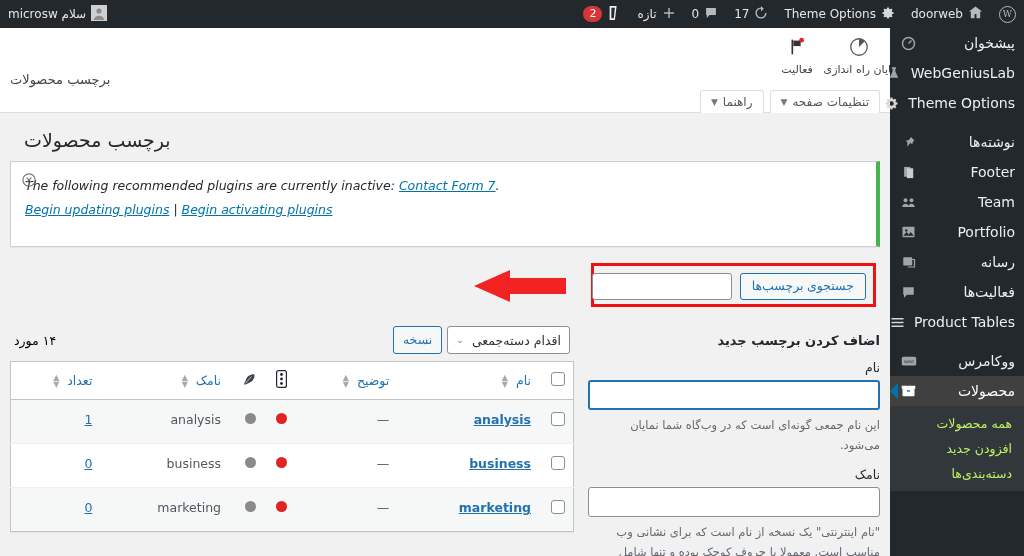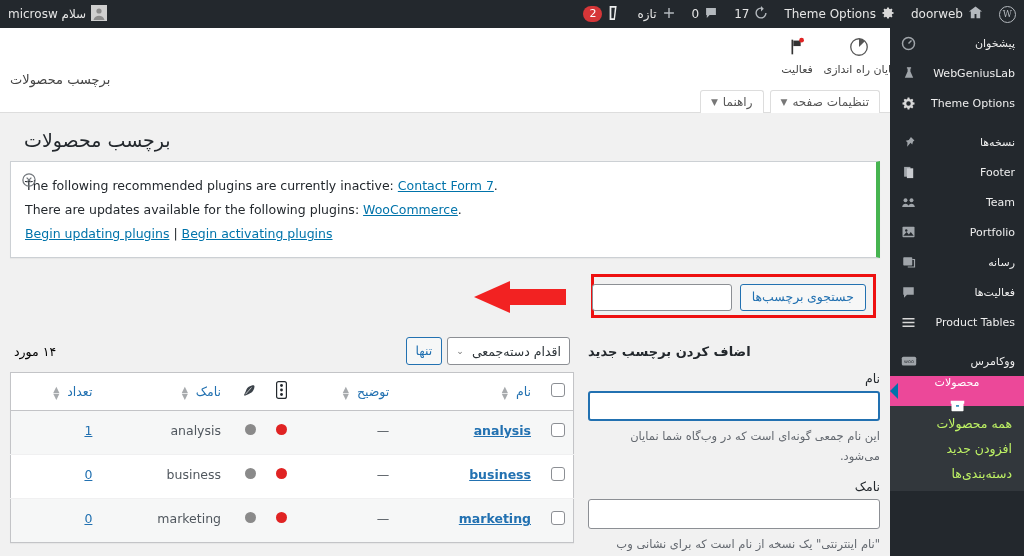--- a/index.html
+++ b/index.html
@@ -46,22 +46,22 @@
   #sidebar {
     position: absolute; top: 28px; right: 0; width: 134px; bottom: 0;
     background: #23282d; color: #eee; font-size: 12.5px; z-index: 40;
   }
   .menu-item {
     display: flex; align-items: center; justify-content: flex-start;
     gap: 7px; padding: 0 9px; height: 30px; color: #eee; position: relative;
     white-space: nowrap;
   }
   .menu-item .m-ico { width: 19px; display: flex; justify-content: center; align-items: center; flex: 0 0 19px; }
-  .menu-item .m-lbl { flex: 1; text-align: right; font-size: 11px; }
-  .menu-item.active { background: #ec4899; color: #fff; flex-direction: column; }
+  .menu-item .m-lbl { flex: 1; text-align: right; font-size: 14px; }
+  .menu-item.active { background: #404040; color: #fff; }
   .menu-item.active::after {
     content: ""; position: absolute; left: -8px; top: 50%;
     transform: translateY(-50%);
     border: 8px solid transparent; border-right-color: #0073aa;
   }
   .menu-sep { height: 9px; }
   .submenu { background: #32373c; padding: 5px 0; }
   .submenu .sub-item {
     display: block; padding: 5px 12px 5px 9px; color: #bef264;
     font-size: 12.5px; text-align: right; white-space: nowrap;
@@ -109,20 +109,21 @@
     font-size: 19px; font-weight: normal; color: #23282d;
     text-align: left; padding: 16px 0 10px 14px; letter-spacing: 0;
   }
 
   .notice {
     position: relative; background: #fff; border: 1px solid #ccd0d4;
     border-right: 4px solid #46b450;
     padding: 12px 6px 12px 14px; margin: 0 0 14px 0;
     box-shadow: 0 1px 1px rgba(0,0,0,.04);
     min-height: 86px;
+    font-style: italic;
   }
   .notice p {
     text-align: left; font-size: 12.5px; color: #23282d;
     line-height: 1.9; direction: ltr;
   }
   .notice a { color: #0073aa; text-decoration: underline; }
   .notice-dismiss {
     position: absolute; top: 10px; left: 10px; width: 16px; height: 16px;
     border-radius: 50%; color: #72777c; font-size: 11px;
     display: flex; align-items: center; justify-content: center;
@@ -201,21 +202,21 @@
   .dot { width: 11px; height: 11px; border-radius: 50%; display: inline-block; }
   .dot.gray { background: #8a8a8a; }
   .dot.red  { background: #e02323; }
 
   
   .col-split { display: flex; gap: 14px; align-items: flex-start; }
   .col-left  { width: 292px; flex: 0 0 292px; }
   .col-right { flex: 1 1 auto; min-width: 0; }
   .form-h2 {
     font-size: 13px; font-weight: bold; color: #23282d;
-    margin: 10px 0 12px 0; text-align: left;
+    margin: 10px 0 12px 0; text-align: right;
   }
   .form-field { margin-bottom: 12px; }
   .form-field label {
     display: block; font-size: 12.5px; color: #23282d; margin-bottom: 5px;
     text-align: right;
   }
   .form-field input.txt {
     width: 100%; height: 30px; border: 1px solid #8c8f94;
     border-radius: 3px; background: #fff; padding: 0 8px; font-size: 13px;
   }
@@ -332,21 +333,21 @@
       <span class="m-ico">
         <svg width="15" height="15" viewBox="0 0 20 20">
             <path fill="#d8d8d8" d="M18 11.2v-2.4l-2.1-.4a6 6 0 00-.6-1.4l1.2-1.8-1.7-1.7-1.8 1.2c-.4-.3-.9-.5-1.4-.6L11.2 2H8.8l-.4 2.1c-.5.1-1 .3-1.4.6L5.2 3.5 3.5 5.2l1.2 1.8c-.3.4-.5.9-.6 1.4L2 8.8v2.4l2.1.4c.1.5.3 1 .6 1.4l-1.2 1.8 1.7 1.7 1.8-1.2c.4.3.9.5 1.4.6l.4 2.1h2.4l.4-2.1c.5-.1 1-.3 1.4-.6l1.8 1.2 1.7-1.7-1.2-1.8c.3-.4.5-.9.6-1.4l2.1-.4zM10 13a3 3 0 110-6 3 3 0 010 6z"></path>
           </svg>
       </span>
     </div>
 
     <div class="menu-sep"></div>
 
     <div class="menu-item">
-      <span class="m-lbl">نسخه‌ها</span>
+      <span class="m-lbl">نوشته‌ها</span>
       <span class="m-ico">
         <svg width="14" height="15" viewBox="0 0 20 20">
             <path fill="#a0a5aa" d="M12.8 2.2l5 5-2 1.2-1.2 4.4-2.4-2.4-4.8 5.5.4-5.9-2.4-2.4 4.4-1.2z"></path>
           </svg>
       </span>
     </div>
 
     <div class="menu-item">
       <span class="m-lbl">Footer</span>
       <span class="m-ico">
@@ -488,24 +489,20 @@
           <svg width="14" height="14" viewBox="0 0 16 16">
               <circle cx="8" cy="8" r="7" fill="none" stroke="#72777c" stroke-width="1.4"></circle>
               <path d="M5.3 5.3l5.4 5.4M10.7 5.3l-5.4 5.4" stroke="#72777c" stroke-width="1.4"></path>
             </svg>
         </button>
         <p>
           <span>The following recommended plugins are currently inactive:</span>
           <a href="#">Contact Form 7</a><span>.</span>
         </p>
         <p>
-          <span>There are updates available for the following plugins:</span>
-          <a href="#">WooCommerce</a><span>.</span>
-        </p>
-        <p>
           <a href="#">Begin updating plugins</a>
           <span>|</span>
           <a href="#">Begin activating plugins</a>
         </p>
       </div>
 
       <div class="search-zone">
         <div class="hl-box"></div>
         <div class="search-form">
           <input class="search-btn" type="button" value="جستجوی برچسب‌ها" style="">
@@ -538,21 +535,21 @@
         </div>
 
         <div class="col-right">
 
           <div class="tablenav">
             <div class="bulk-group">
               <div class="bulk-select">
                 <span>اقدام دسته‌جمعی</span>
                 <span class="caret-d">⌄</span>
               </div>
-              <button class="apply-btn">تنها</button>
+              <button class="apply-btn">نسخه</button>
             </div>
             <div class="displaying-num">۱۴ مورد</div>
           </div>
 
           <table class="wp-table">
             <thead>
               <tr>
                 <th class="col-cb">
                   <span class="cb"></span>
                 </th>

